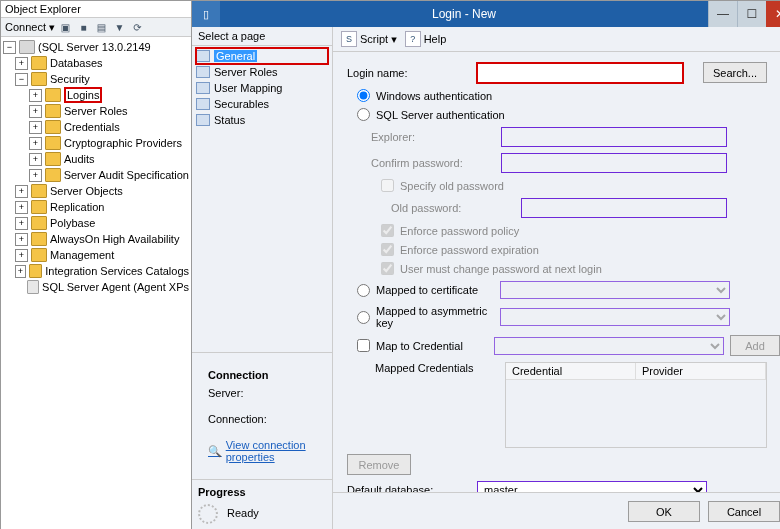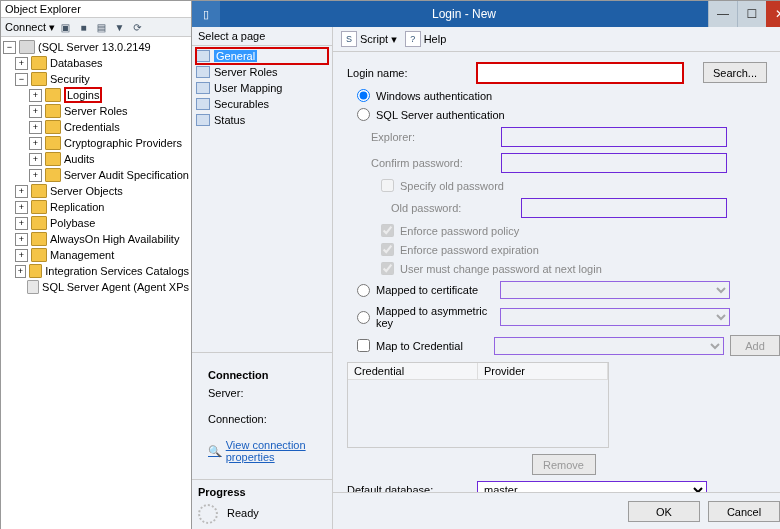--- a/index.html
+++ b/index.html
@@ -290,30 +290,31 @@
             <span style="width:124px">Mapped to asymmetric key</span>
             <select disabled="" style="width:230px"></select>
           </div>
           <div class="row">
             <input type="checkbox" class="chk" style="margin-left: 10px;">
             <span style="width:118px">Map to Credential</span>
             <select disabled="" style="width:230px"></select>
             <button class="btn" disabled="" style="margin-left:6px;min-width:50px">Add</button>
           </div>
           <div class="row" style="align-items:flex-start">
+            <span class="lbl" style="padding-left:28px">Mapped Credentials</span>
             <div style="flex:1">
               <div class="cred-table" style="width:260px">
                 <div class="thead">
                   <div>Credential</div>
                   <div>Provider</div>
                 </div>
               </div>
             </div>
           </div>
-          <div class="row" style="justify-content:center">
+          <div class="row" style="justify-content:flex-start">
             <button class="btn" disabled="">Remove</button>
           </div>
           <div class="row">
             <span class="lbl">Default database:</span>
             <select style="width:230px"><option>master</option></select>
           </div>
 
         </div>
 
         <div class="dlg-footer">

